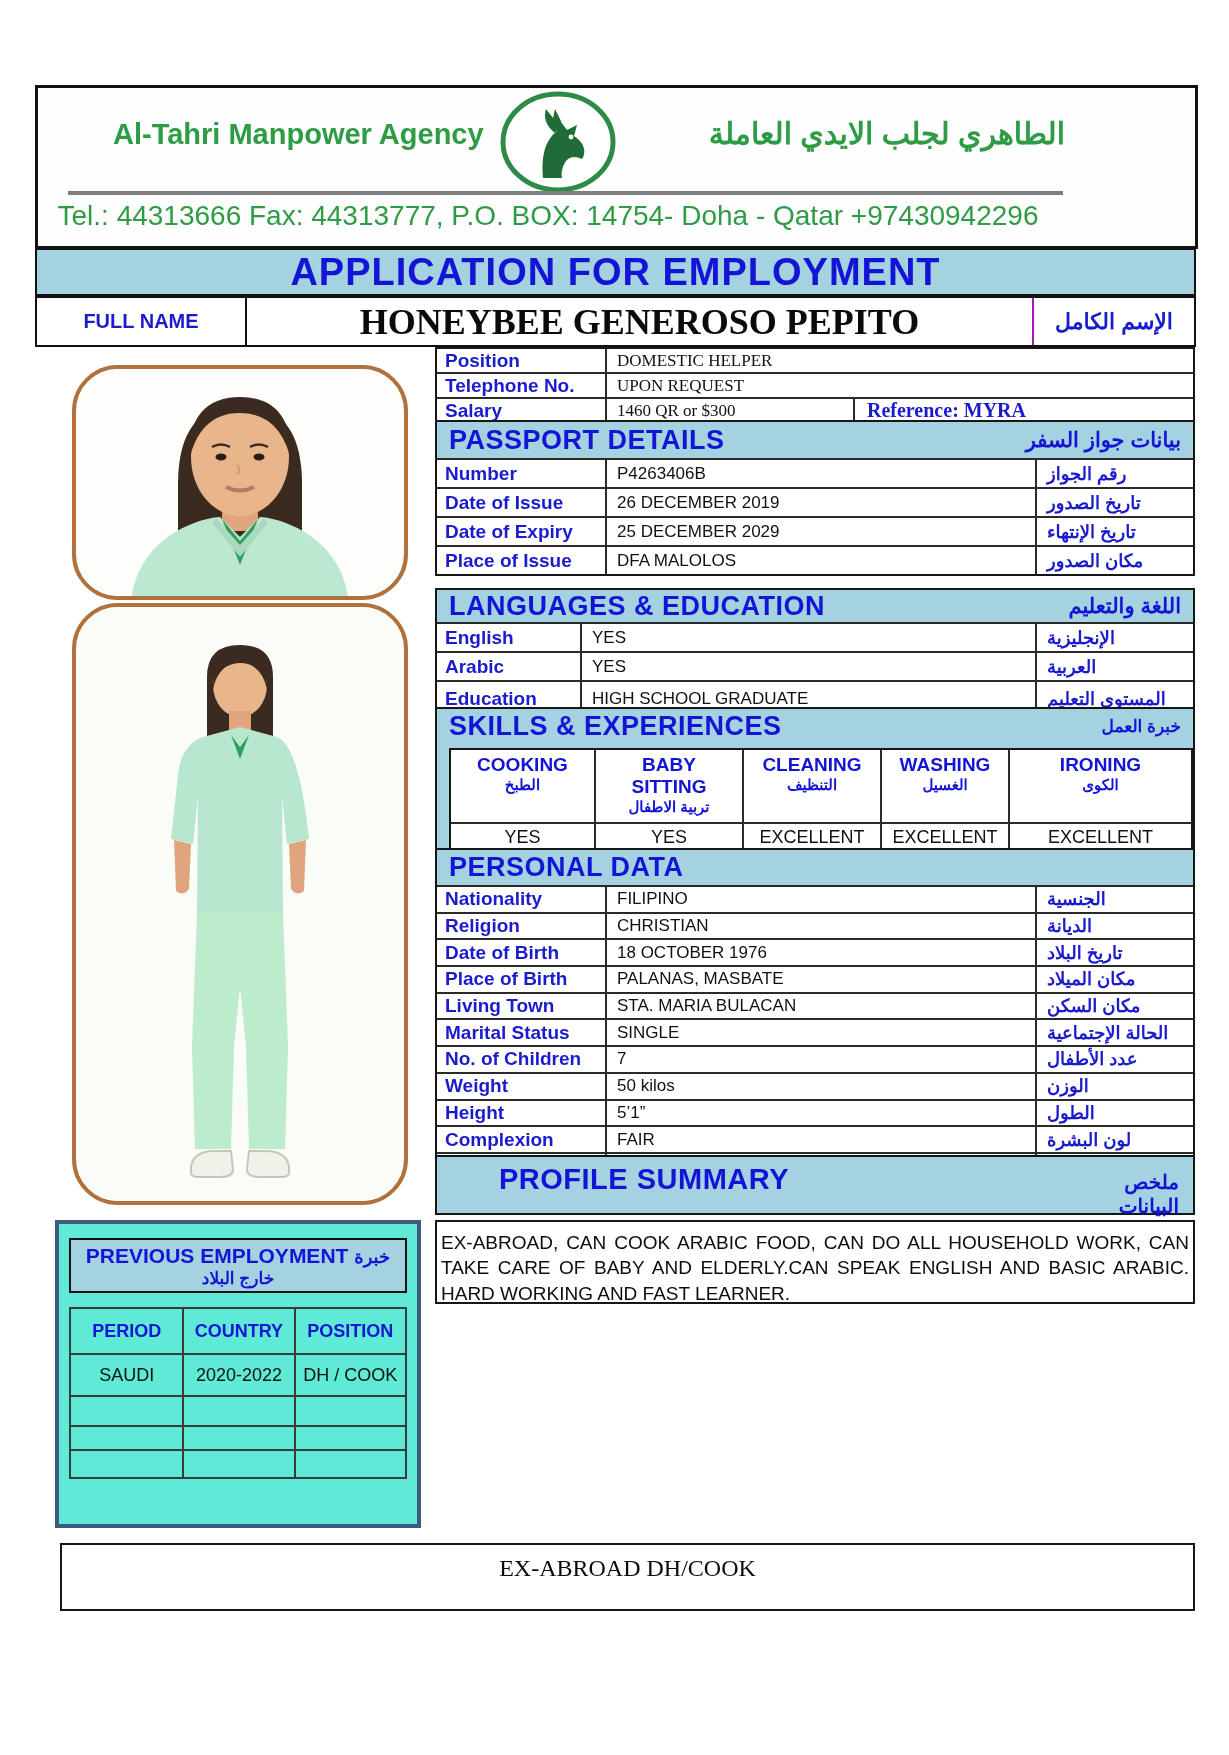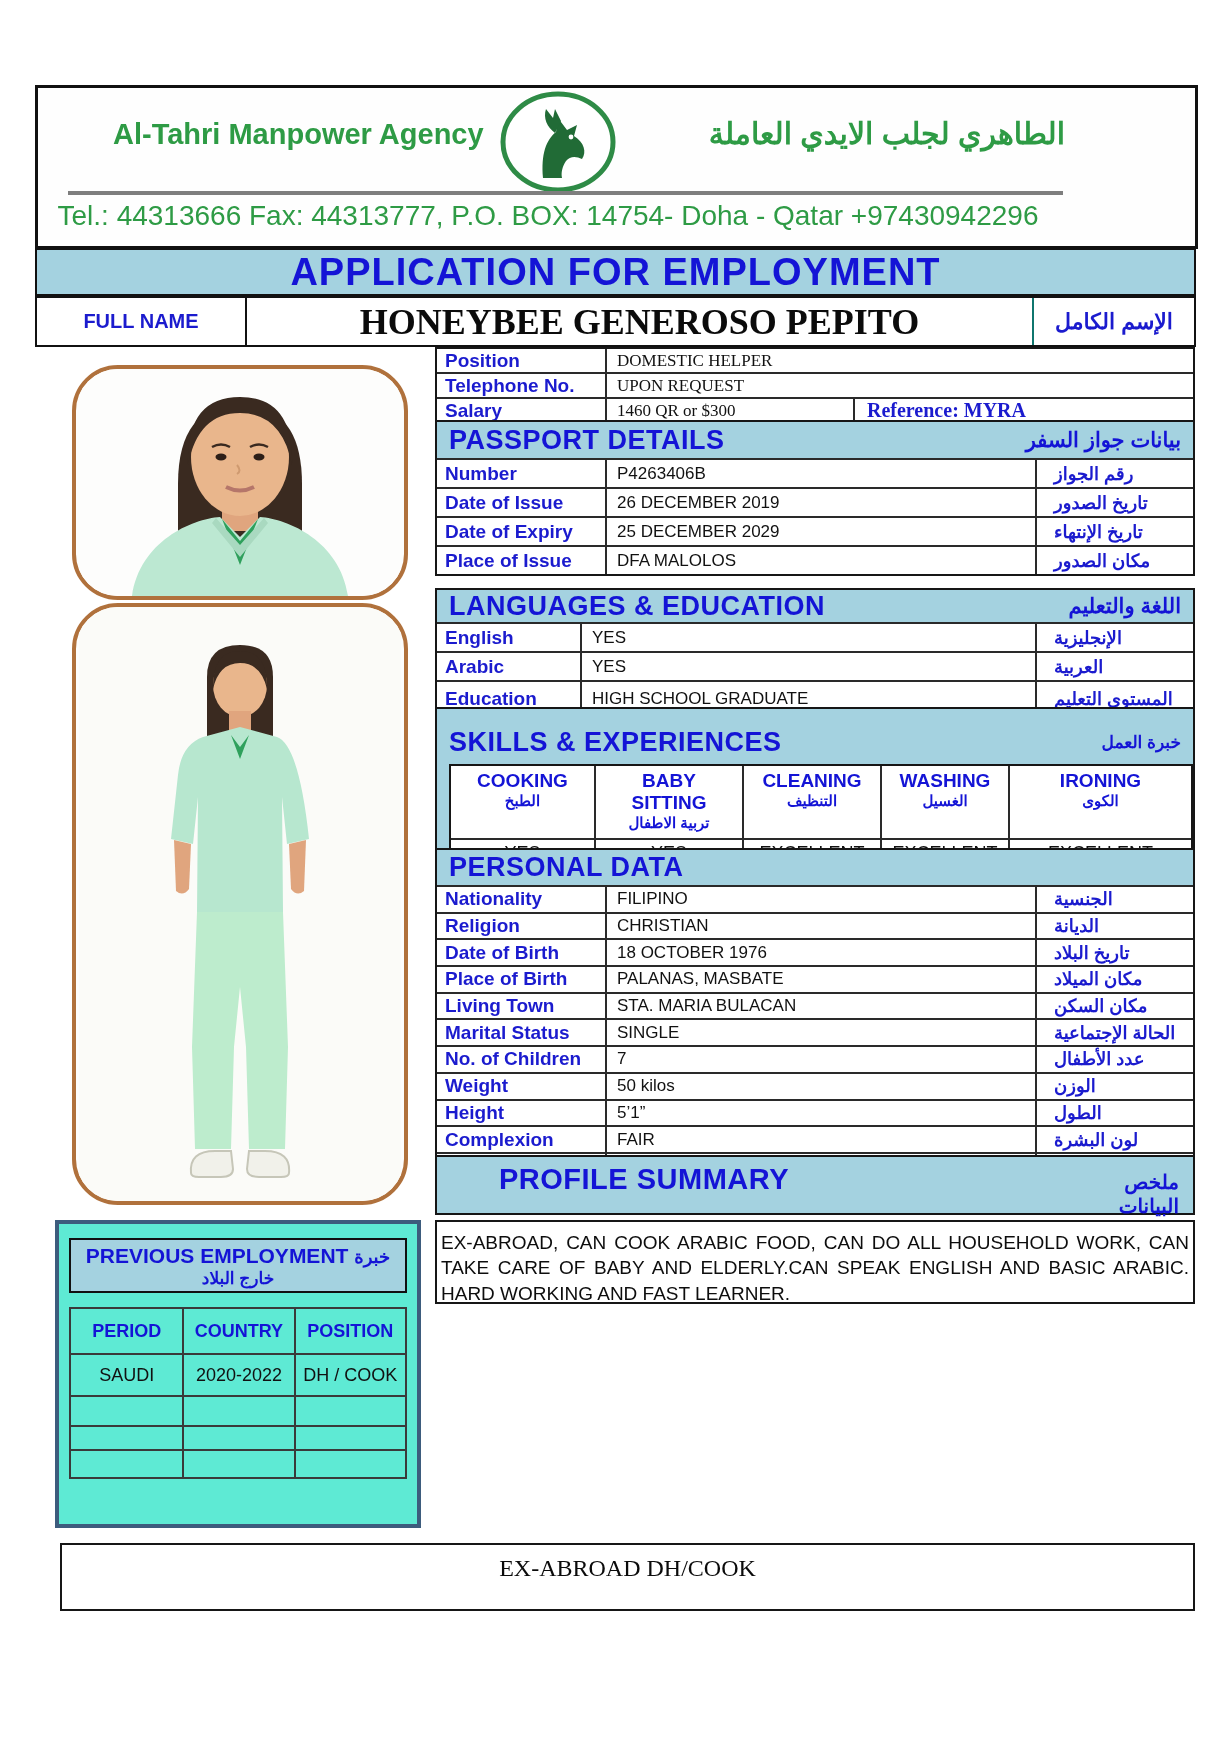--- a/index.html
+++ b/index.html
@@ -18,58 +18,58 @@
   
   .title-band{left:35px;top:248px;width:1157px;height:44px;background:#a4d2e0;border:2px solid #111;
     display:flex;align-items:center;justify-content:center;}
   .title-band span{font-size:38px;font-weight:bold;color:#1414d6;letter-spacing:1px;}
   .name-row{left:35px;top:296px;width:1157px;height:47px;border:2px solid #111;background:#fff;display:flex;}
   .name-label{width:208px;display:flex;align-items:center;justify-content:center;
     font-size:20px;font-weight:bold;color:#1b1bce;border-right:2px solid #111;}
   .name-value{flex:1;display:flex;align-items:center;justify-content:center;
     font-family:"Liberation Serif",serif;font-size:36px;font-weight:bold;color:#0b0b0b;}
   .name-ar{width:160px;display:flex;align-items:center;justify-content:center;
-    font-size:22px;font-weight:bold;color:#1b1bce;border-left:2px solid #0f766e;direction:rtl;}
+    font-size:22px;font-weight:bold;color:#1b1bce;border-left:2px solid #a21caf;direction:rtl;}
   
   .photo{left:72px;width:328px;border:4px solid #b0713c;border-radius:46px;background:#fdfdfc;overflow:hidden;}
   .photo.portrait{top:365px;height:227px;}
   .photo.fullbody{top:603px;height:594px;}
   .photo svg{display:block;width:100%;height:100%;}
   
   .sec{left:435px;width:760px;border:2px solid #161616;background:#fff;box-sizing:border-box;}
   .band{background:#a4d2e0;display:flex;align-items:center;justify-content:space-between;padding:0 12px;}
   .band-en{font-weight:bold;color:#1414d6;font-size:27px;letter-spacing:.5px;}
   .band-ar{font-weight:bold;color:#1414d6;font-size:21px;direction:rtl;}
   .frow{display:flex;align-items:stretch;border-top:2px solid #2a2a2a;background:#fff;}
   .frow:first-child{border-top:none;}
   .lab{width:168px;box-sizing:border-box;padding:0 8px;display:flex;align-items:center;
     font-size:19px;font-weight:bold;color:#1b1bce;}
   .val{flex:1;border-left:2px solid #2a2a2a;box-sizing:border-box;padding:0 10px;
     display:flex;align-items:center;font-size:17px;color:#111;}
-  .arab{width:158px;border-left:2px solid #2a2a2a;box-sizing:border-box;padding:0 17px;
+  .arab{width:158px;border-left:2px solid #2a2a2a;box-sizing:border-box;padding:0 10px;
     display:flex;align-items:center;justify-content:flex-end;font-size:18px;font-weight:bold;color:#1b1bce;direction:rtl;}
   .refcell{width:340px;border-left:2px solid #2a2a2a;box-sizing:border-box;padding:0 12px;
     display:flex;align-items:center;font-family:"Liberation Serif",serif;font-size:20px;font-weight:bold;color:#1b1bce;}
   
   .sec.basic{top:347px;}
   .sec.basic .frow{height:23px;}
   .sec.basic .val{font-family:"Liberation Serif",serif;}
   
   .sec.passport{top:420px;}
   .sec.passport .band{height:36px;}
   .sec.passport .frow{height:27px;}
   
   .sec.languages{top:588px;}
   .sec.languages .band{height:32px;}
   .sec.languages .frow{height:27px;}
   .sec.languages .frow.tall{height:33px;}
   .sec.languages .lab{width:143px;}
   
   .sec.skills{top:707px;background:#a4d2e0;padding-bottom:3px;}
-  .sec.skills .band{height:35px;margin-top:16px;}
+  .sec.skills .band{height:35px;}
   .skills-table{margin:4px 0 0 12px;background:#fff;border:2px solid #161616;}
   .skills-head{display:flex;height:72px;}
   .skills-head .scol{flex-direction:column;display:flex;align-items:center;padding-top:4px;
     border-left:2px solid #2a2a2a;box-sizing:border-box;text-align:center;}
   .skills-head .scol:first-child{border-left:none;}
   .scol .sen{font-size:19px;font-weight:bold;color:#1414d6;line-height:1.15;}
   .scol .sar{font-size:15px;font-weight:bold;color:#1414d6;direction:rtl;}
   .skills-vals{display:flex;height:27px;border-top:2px solid #2a2a2a;}
   .skills-vals .sval{display:flex;align-items:center;justify-content:center;
     border-left:2px solid #2a2a2a;box-sizing:border-box;font-size:18px;color:#111;}

